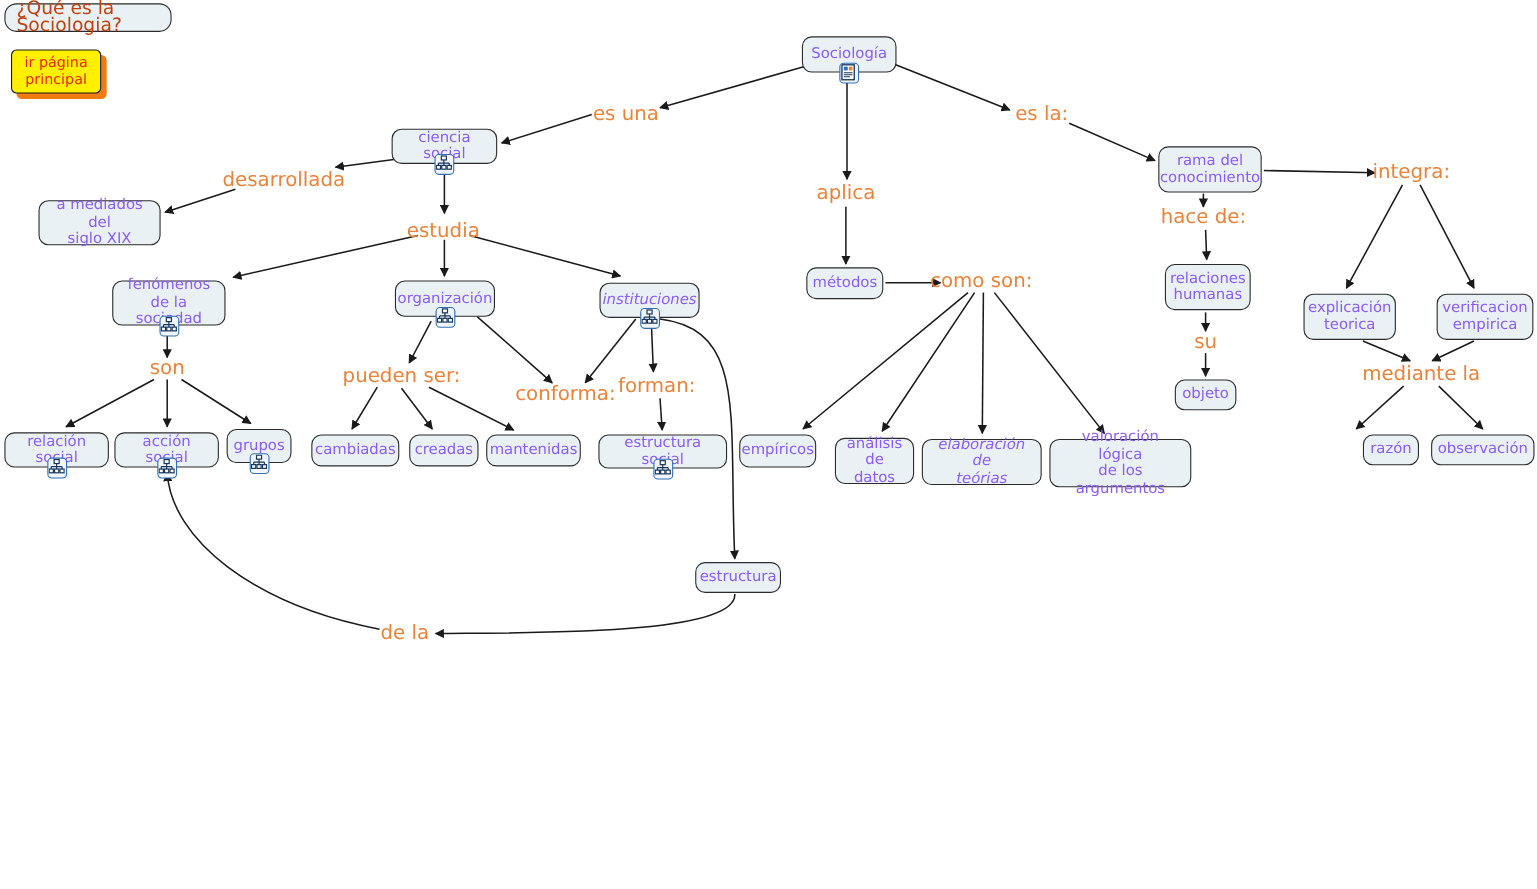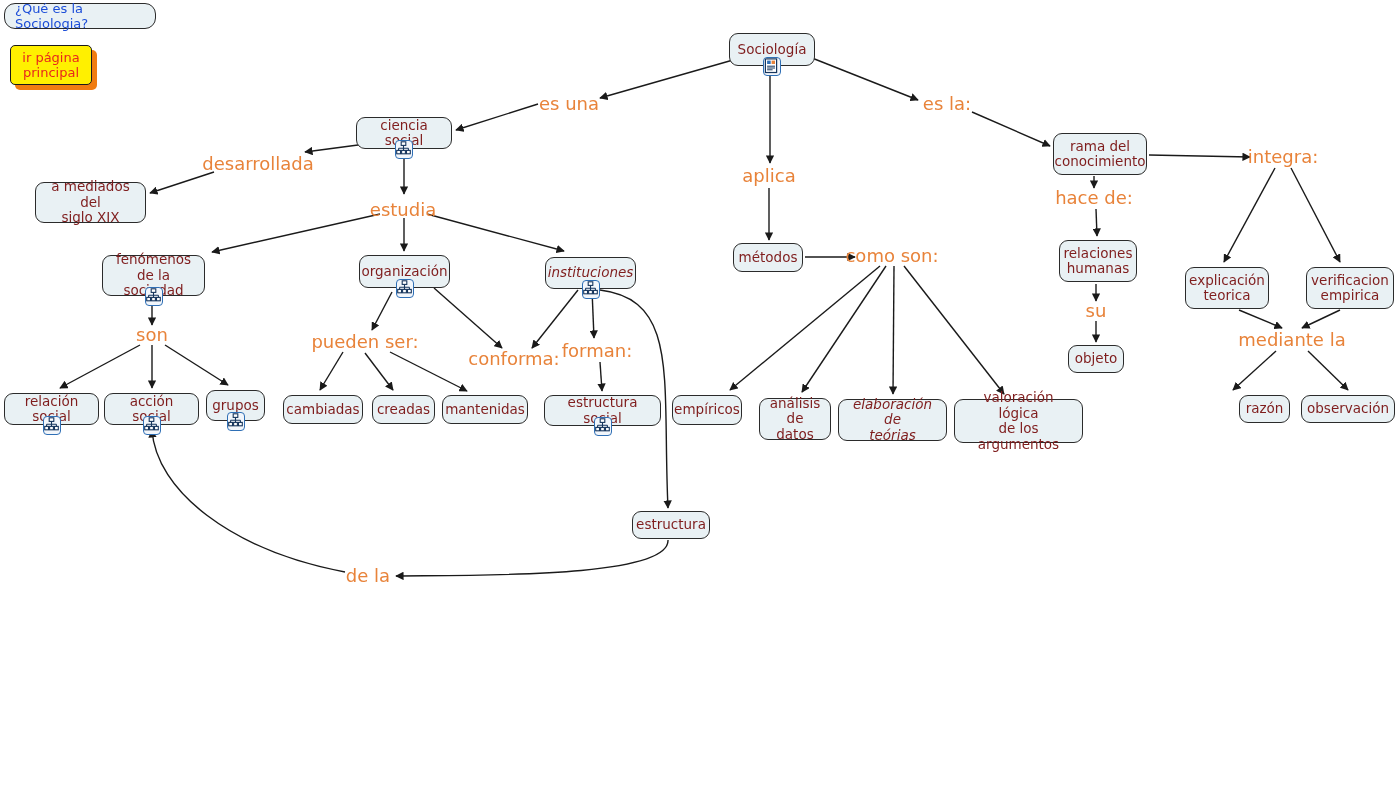--- a/index.html
+++ b/index.html
@@ -26,21 +26,21 @@
     height: 808px;
     pointer-events: none;
   }
   
   .node {
     position: absolute;
     box-sizing: border-box;
     background: #e9f1f4;
     border: 1px solid #2b2b2b;
     border-radius: 9px;
-    color: #7f1d1d;
+    color: #8b5cf6;
     font-size: 13.5px;
     line-height: 15.5px;
     text-align: center;
     display: flex;
     align-items: center;
     justify-content: center;
     padding: 2px 7px;
     white-space: pre-line;
     z-index: 3;
   }
@@ -59,22 +59,22 @@
     transform: translate(-50%, -50%);
     z-index: 3;
   }
   
   .title-pill {
     position: absolute;
     box-sizing: border-box;
     background: #e9f1f4;
     border: 1px solid #2b2b2b;
     border-radius: 11px;
-    color: #1d4ed8;
-    font-size: 13px;
+    color: #c2410c;
+    font-size: 17px;
     line-height: 15px;
     display: flex;
     align-items: center;
     justify-content: flex-end;
     padding: 2px 10px;
     z-index: 4;
   }
   
   .gobtn-wrap {
     position: absolute;

